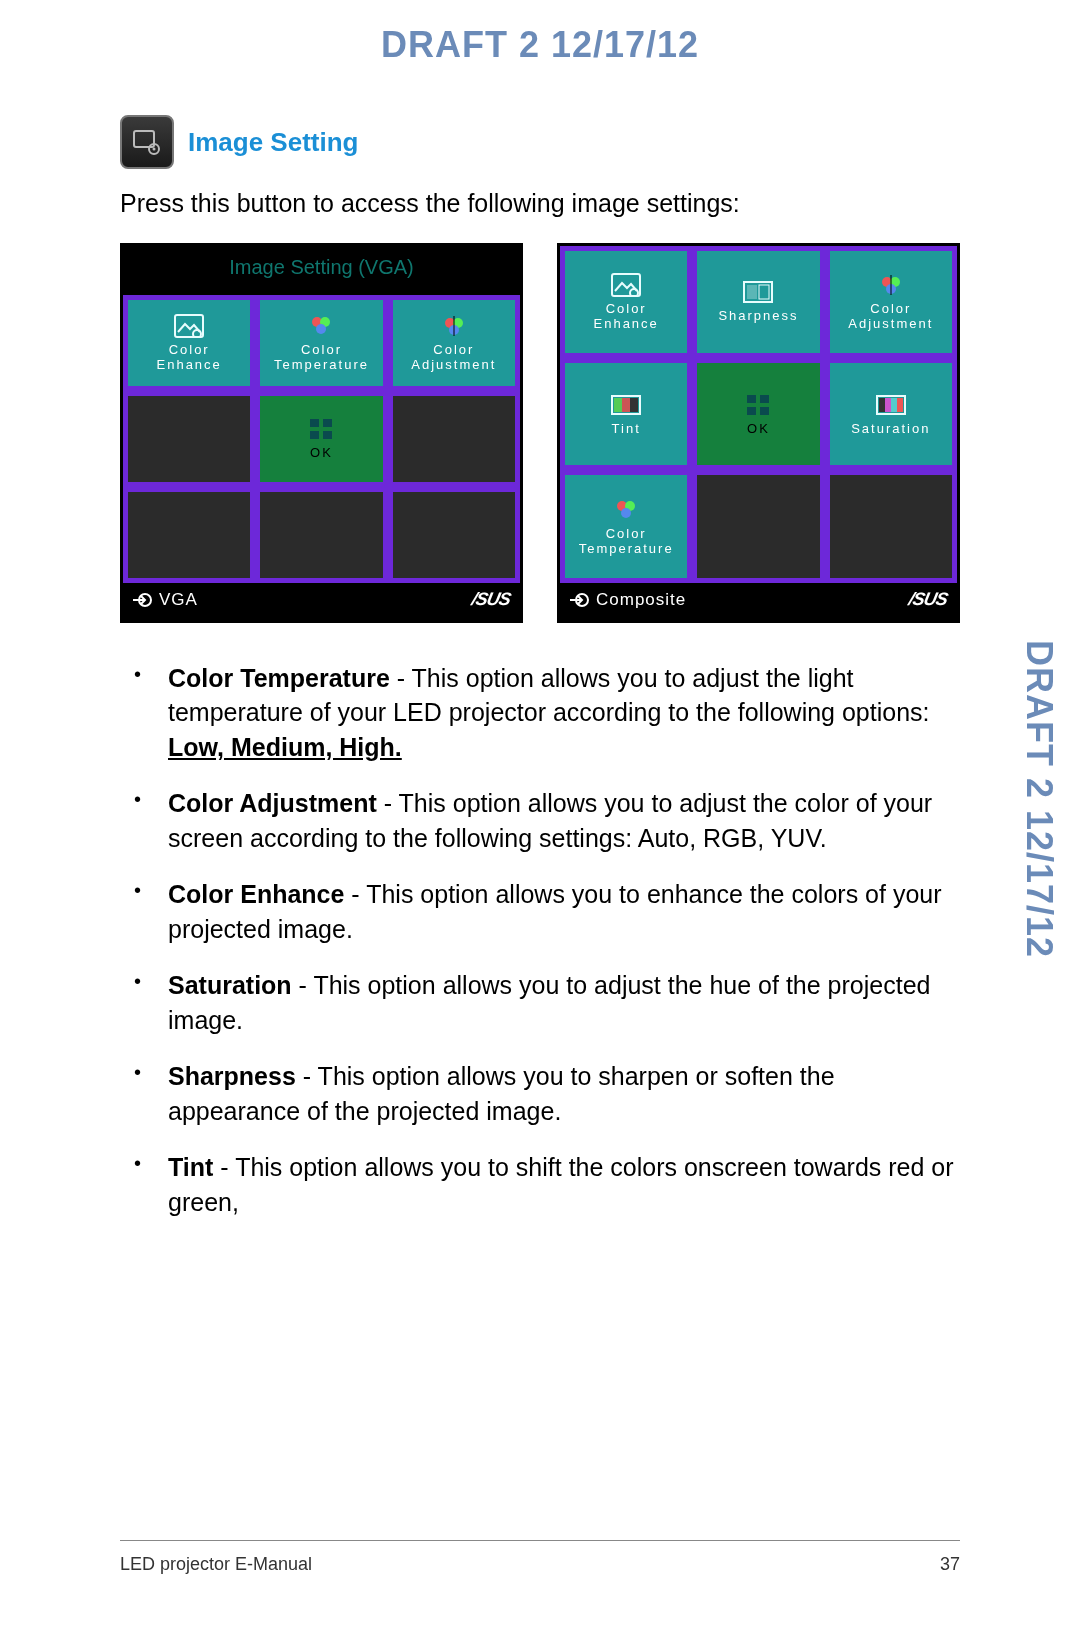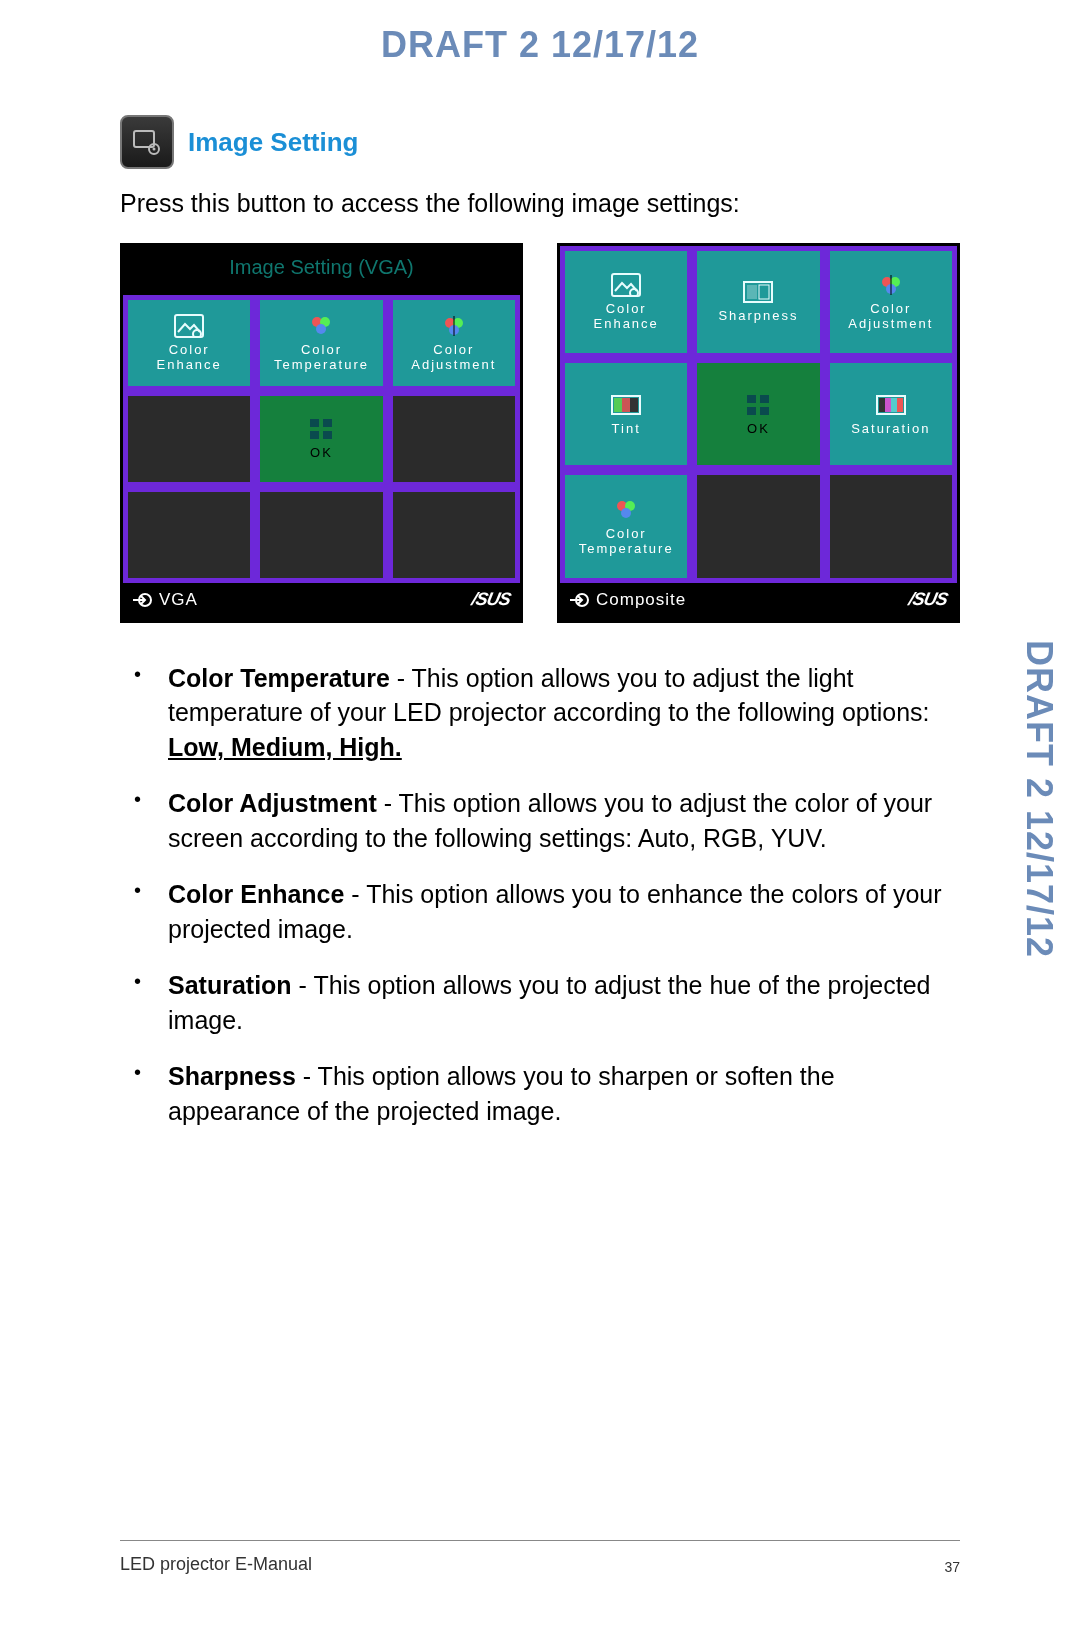--- a/index.html
+++ b/index.html
@@ -153,21 +153,21 @@
       position: absolute;
       bottom: 52px;
       left: 120px;
       font-size: 18px;
       color: #333;
     }
     .page-number {
       position: absolute;
       bottom: 52px;
       right: 120px;
-      font-size: 14px;
+      font-size: 18px;
       color: #333;
     }
   </style>
 </head>
 <body>
 
 <div class="page-watermark-top">DRAFT 2   12/17/12</div>
 <div class="page-watermark-side">DRAFT 2   12/17/12</div>
 
 <div class="content">
@@ -348,19 +348,20 @@
         </div>
       </div>
     </div>
 
   <ul class="desc" id="desc-list">
       <li><span class="term">Color Temperature</span><span> - This option allows you to adjust the light temperature of your LED projector according to the following options: </span><span class="opt-bold">Low, Medium, High.</span></li>
       <li><span class="term">Color Adjustment</span><span> - This option allows you to adjust the color of your screen according to the following settings: Auto, RGB, YUV.</span></li>
       <li><span class="term">Color Enhance</span><span> - This option allows you to enhance the colors of your projected image.</span></li>
       <li><span class="term">Saturation</span><span> - This option allows you to adjust the hue of the projected image.</span></li>
       <li><span class="term">Sharpness</span><span> - This option allows you to sharpen or soften the appearance of the projected image.</span></li>
+      <li><span class="term">Tint</span><span> - This option allows you to shift the colors onscreen towards red or green,</span></li>
     </ul>
 
 </div>
 
 <div class="footer-rule"></div>
 <div class="footer-text">LED projector E-Manual</div>
 <div class="page-number">37</div>
 
 </body></html>

